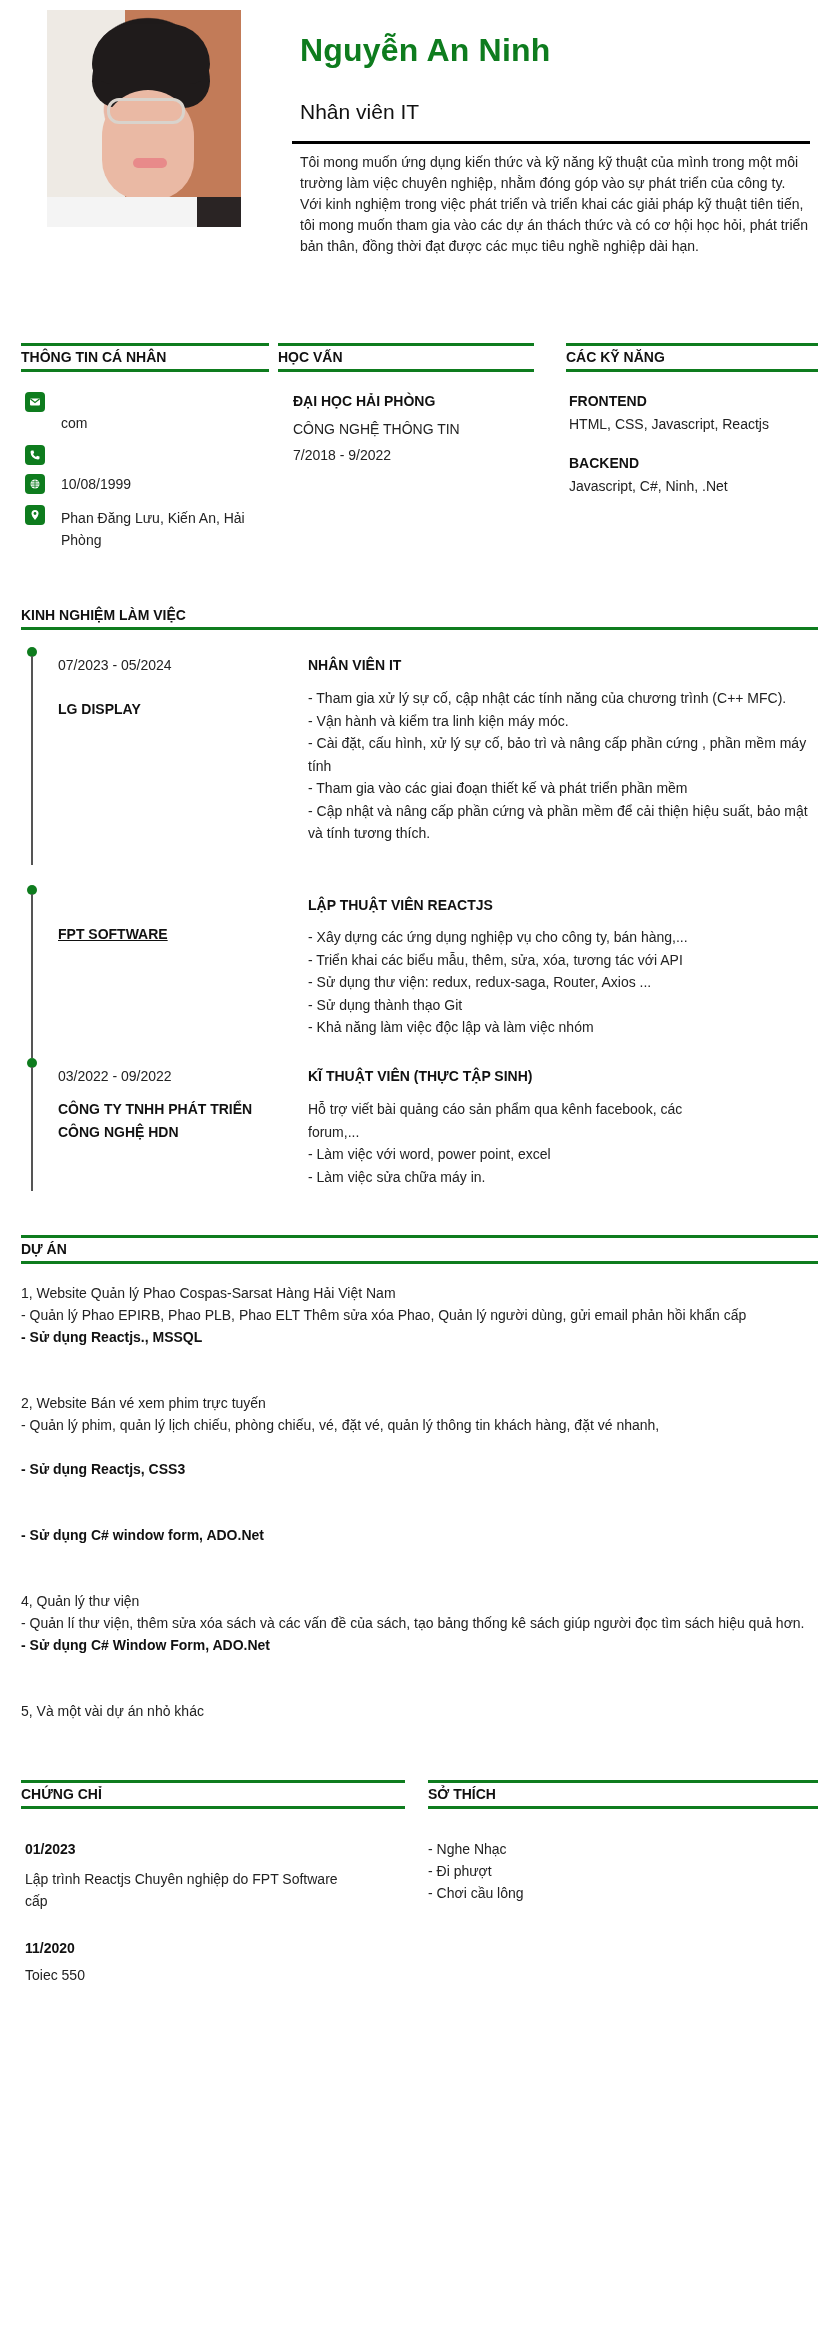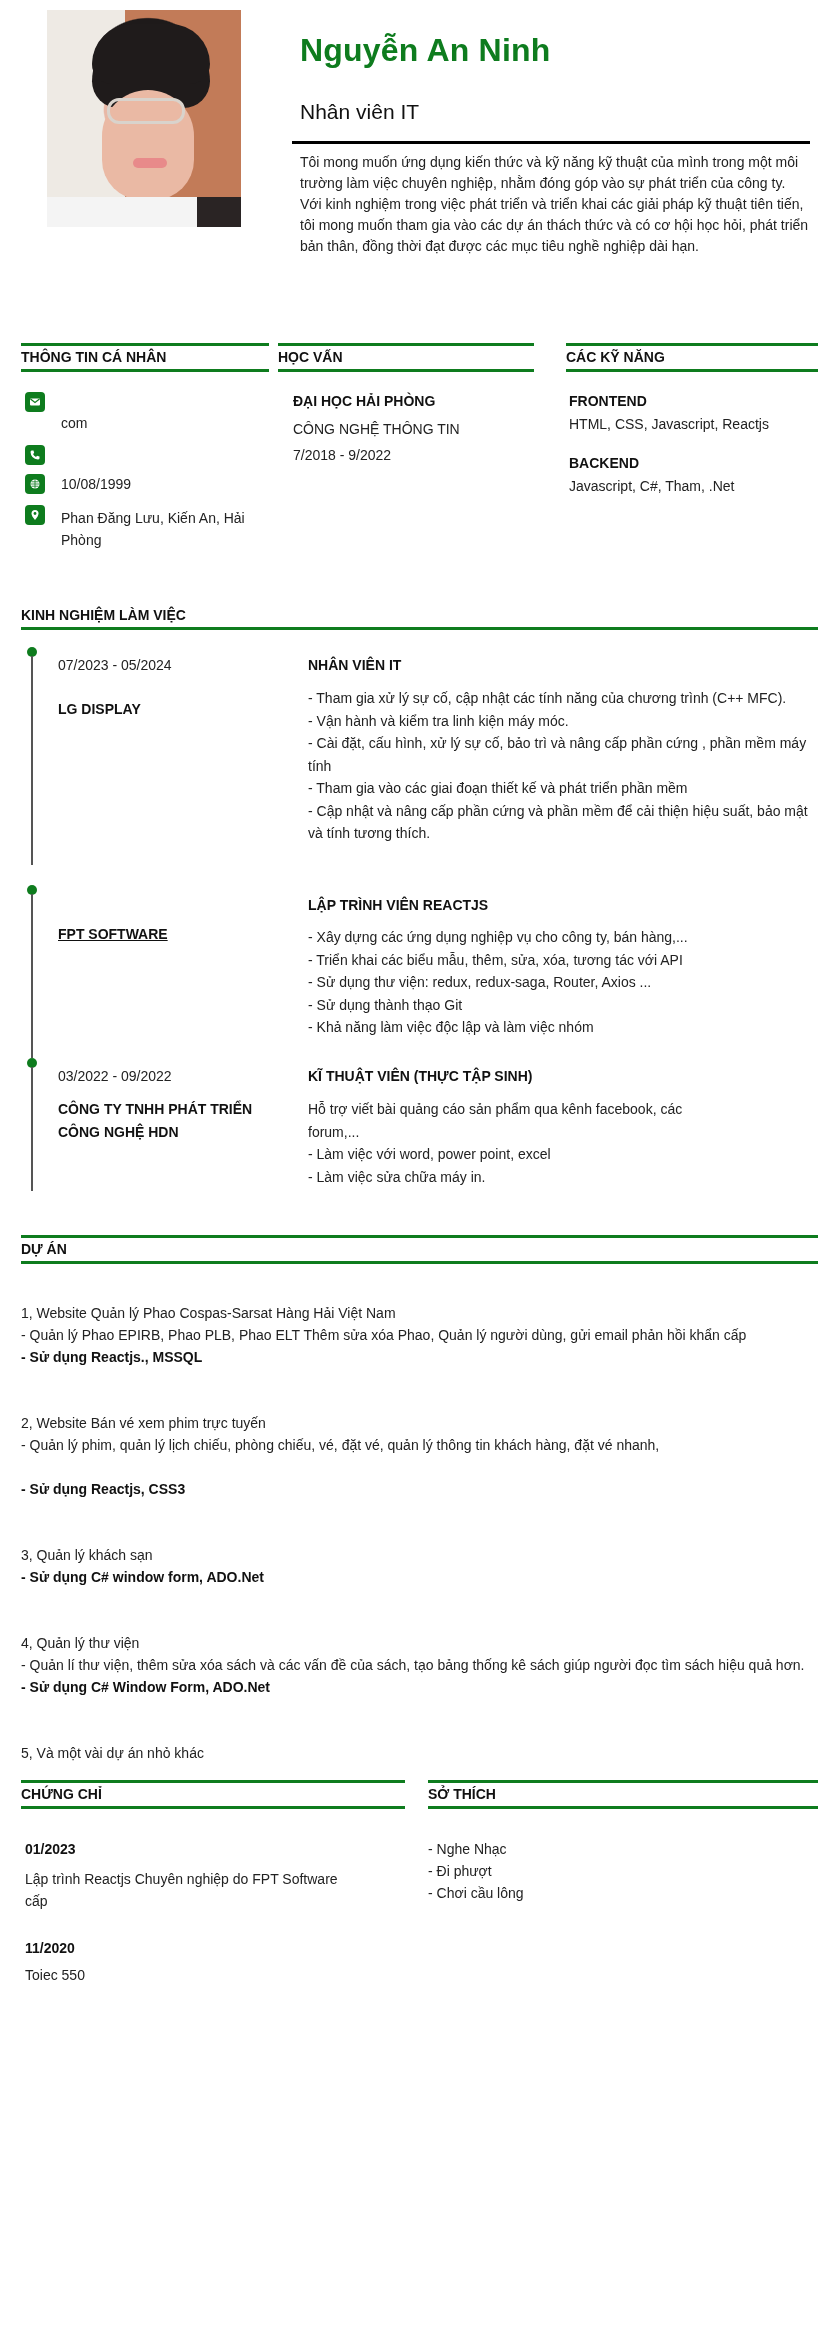--- a/index.html
+++ b/index.html
@@ -113,69 +113,68 @@
 
 <div class="sec-head" style="left:278px; top:343px; width:256px;">HỌC VẤN</div>
 <div class="abs txt bold" style="left:293px; top:393px;">ĐẠI HỌC HẢI PHÒNG</div>
 <div class="abs txt" style="left:293px; top:421px;">CÔNG NGHỆ THÔNG TIN</div>
 <div class="abs txt" style="left:293px; top:447px;">7/2018 - 9/2022</div>
 
 <div class="sec-head" style="left:566px; top:343px; width:252px;">CÁC KỸ NĂNG</div>
 <div class="abs txt bold" style="left:569px; top:393px;">FRONTEND</div>
 <div class="abs txt" style="left:569px; top:416px;">HTML, CSS, Javascript, Reactjs</div>
 <div class="abs txt bold" style="left:569px; top:455px;">BACKEND</div>
-<div class="abs txt" style="left:569px; top:478px;">Javascript, C#, Tham, .Net</div>
+<div class="abs txt" style="left:569px; top:478px;">Javascript, C#, Ninh, .Net</div>
 
 <div class="sec-head single" style="left:21px; top:607px; width:797px;">KINH NGHIỆM LÀM VIỆC</div>
 
 <div class="tl-dot" style="top:647px;"></div>
 <div class="tl-line" style="top:656px; height:209px;"></div>
 <div class="abs txt" style="left:58px; top:657px;">07/2023  - 05/2024</div>
 <div class="abs txt bold" style="left:58px; top:687px;margin-top:14px;">LG DISPLAY</div>
 <div class="abs txt bold" style="left:308px; top:657px;">NHÂN VIÊN IT</div>
 <div class="abs txt exp-desc" style="left:308px; top:687px; width:510px;">- Tham gia xử lý sự cố, cập nhật các tính năng của chương trình (C++ MFC).
 - Vận hành và kiểm tra linh kiện máy móc.
 - Cài đặt, cấu hình, xử lý sự cố, bảo trì và nâng cấp phần cứng , phần mềm máy tính
 - Tham gia vào các giai đoạn thiết kế và phát triển phần mềm
 - Cập nhật và nâng cấp phần cứng và phần mềm để cải thiện hiệu suất, bảo mật và tính tương thích.</div>
 
 <div class="tl-dot" style="top:885px;"></div>
 <div class="tl-line" style="top:894px; height:164px;"></div>
 <div class="abs txt" style="left:58px; top:897px;"></div>
 <div class="abs txt bold" style="left:58px; top:926px;text-decoration:underline;">FPT SOFTWARE</div>
-<div class="abs txt bold" style="left:308px; top:897px;">LẬP TRÌNH VIÊN REACTJS</div>
+<div class="abs txt bold" style="left:308px; top:897px;">LẬP THUẬT VIÊN REACTJS</div>
 <div class="abs txt exp-desc" style="left:308px; top:926px; width:510px;">- Xây dựng các ứng dụng nghiệp vụ cho công ty, bán hàng,...
  - Triển khai các biểu mẫu, thêm, sửa, xóa, tương tác với API
 - Sử dụng thư viện: redux, redux-saga, Router, Axios ...
 - Sử dụng thành thạo Git
 - Khả năng làm việc độc lập và làm việc nhóm</div>
 
 <div class="tl-dot" style="top:1058px;"></div>
 <div class="tl-line" style="top:1067px; height:124px;"></div>
 <div class="abs txt" style="left:58px; top:1068px;">03/2022  - 09/2022</div>
 <div class="abs txt bold" style="left:58px; top:1098px; width:230px; line-height:22.5px;">CÔNG TY TNHH PHÁT TRIỂN CÔNG NGHỆ HDN</div>
 <div class="abs txt bold" style="left:308px; top:1068px;">KĨ THUẬT VIÊN (THỰC TẬP SINH)</div>
 <div class="abs txt exp-desc" style="left:308px; top:1098px; width:510px;">Hỗ trợ viết bài quảng cáo sản phẩm qua kênh facebook, các
  forum,...
 - Làm việc với word, power point, excel
 - Làm việc sửa chữa máy in.</div>
 
 <div class="sec-head" style="left:21px; top:1235px; width:797px;">DỰ ÁN</div>
 
-<div class="abs" style="left:21px; top:1282px; width:797px;margin-top:20px;">
+<div class="abs" style="left:21px; top:1282px; width:797px;">
   <div class="txt" style="line-height:22px;">1, Website Quản lý Phao Cospas-Sarsat Hàng Hải Việt Nam</div>
   <div class="txt" style="line-height:22px;">- Quản lý Phao EPIRB, Phao PLB, Phao ELT Thêm sửa xóa Phao, Quản lý người dùng, gửi email phản hồi khẩn cấp</div>
   <div class="txt bold" style="line-height:22px;">- Sử dụng Reactjs., MSSQL</div>
   <div style="height:44px;"></div>
   <div class="txt" style="line-height:22px;">2, Website Bán vé xem phim trực tuyến</div>
   <div class="txt" style="line-height:22px;">- Quản lý phim, quản lý lịch chiếu, phòng chiếu, vé, đặt vé, quản lý thông tin khách hàng, đặt vé nhanh,</div>
   <div style="height:22px;"></div>
   <div class="txt bold" style="line-height:22px;">- Sử dụng Reactjs, CSS3</div>
   <div style="height:44px;"></div>
-  <div class="txt" style="line-height:22px;">3, Quản lý khách sạn</div>
   <div class="txt bold" style="line-height:22px;">- Sử dụng C# window form, ADO.Net</div>
   <div style="height:44px;"></div>
   <div class="txt" style="line-height:22px;">4, Quản lý thư viện</div>
   <div class="txt" style="line-height:22px;">- Quản lí thư viện, thêm sửa xóa sách và các vấn đề của sách, tạo bảng thống kê sách giúp người đọc tìm sách hiệu quả hơn.</div>
   <div class="txt bold" style="line-height:22px;">- Sử dụng C# Window Form, ADO.Net</div>
   <div style="height:44px;"></div>
   <div class="txt" style="line-height:22px;">5, Và một vài dự án nhỏ khác</div>
 </div>
 
 <div class="sec-head" style="left:21px; top:1780px; width:384px;">CHỨNG CHỈ</div>

